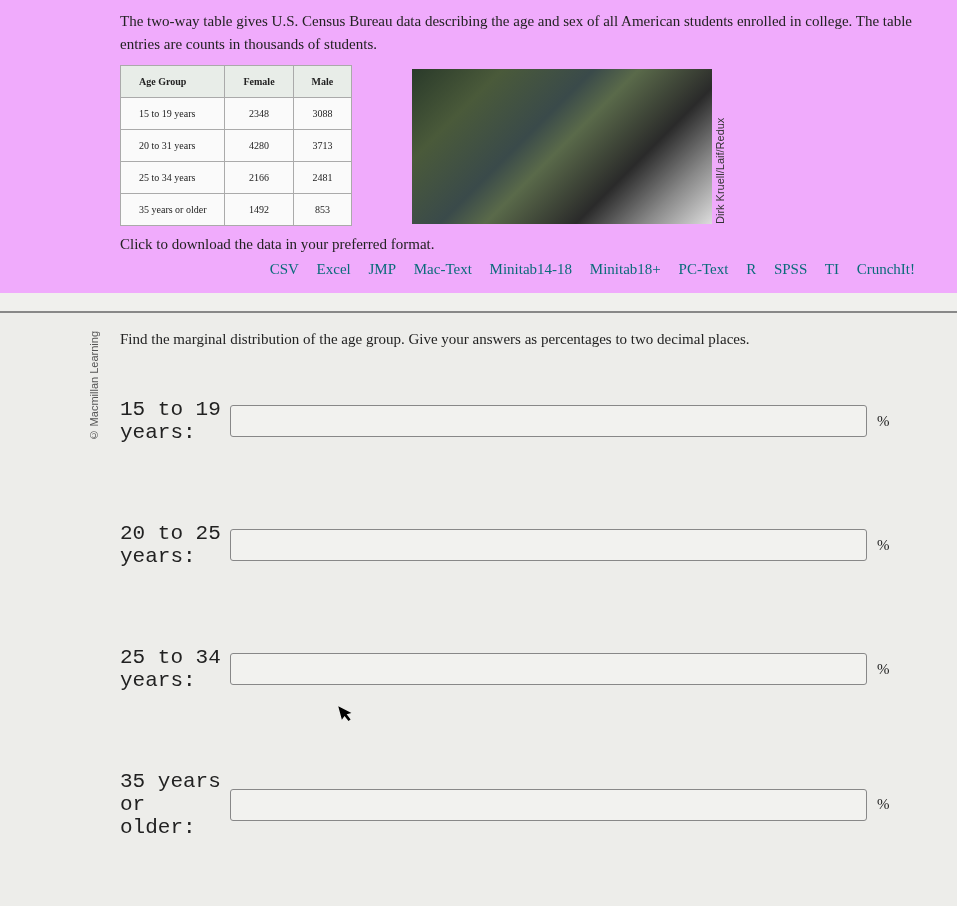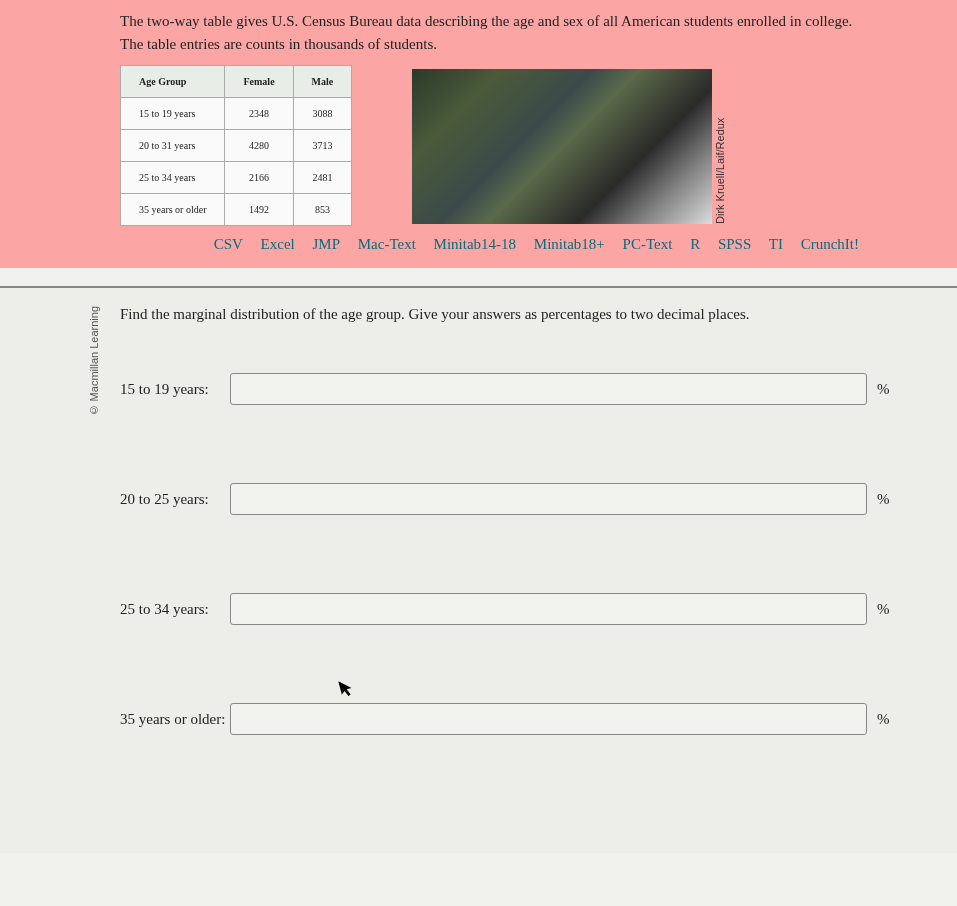--- a/index.html
+++ b/index.html
@@ -7,22 +7,22 @@
       margin: 0;
       padding: 0;
     }
     body {
       font-family: Georgia, 'Times New Roman', serif;
       background: #f0f0ed;
       width: 957px;
       color: #222;
     }
     .top-section {
-      padding: 10px 84px 15px 120px;
-      background: #fca5a5;
+      padding: 10px 28px 15px 120px;
+      background: #f0abfc;
     }
     .intro-text {
       font-size: 15px;
       line-height: 1.5;
       margin-bottom: 10px;
     }
     .table-image-row {
       display: flex;
       gap: 60px;
       align-items: flex-start;
@@ -110,22 +110,23 @@
     .answer-row {
       display: flex;
       align-items: center;
       margin-bottom: 78px;
     }
     .answer-row:last-child {
       margin-bottom: 20px;
     }
     .answer-label {
       width: 110px;
-      font-size: 15px;
+      font-size: 21px;
       flex-shrink: 0;
+      font-family: Liberation Mono, monospace;
     }
     .answer-input {
       flex: 1;
       height: 32px;
       border: 1px solid #888;
       border-radius: 3px;
       background: #f2f2ef;
       padding: 4px 8px;
       font-size: 14px;
       margin-right: 10px;
@@ -184,20 +185,21 @@
         </tr>
       </tbody>
     </table>
 
     <div class="image-wrap">
       <div class="placeholder-image"></div>
       <div class="image-credit">Dirk Kruell/Laif/Redux</div>
     </div>
   </div>
 
+  <p class="download-text">Click to download the data in your preferred format.</p>
   <div class="download-links">
     <span>CSV</span>
     <span>Excel</span>
     <span>JMP</span>
     <span>Mac-Text</span>
     <span>Minitab14-18</span>
     <span>Minitab18+</span>
     <span>PC-Text</span>
     <span>R</span>
     <span>SPSS</span>

